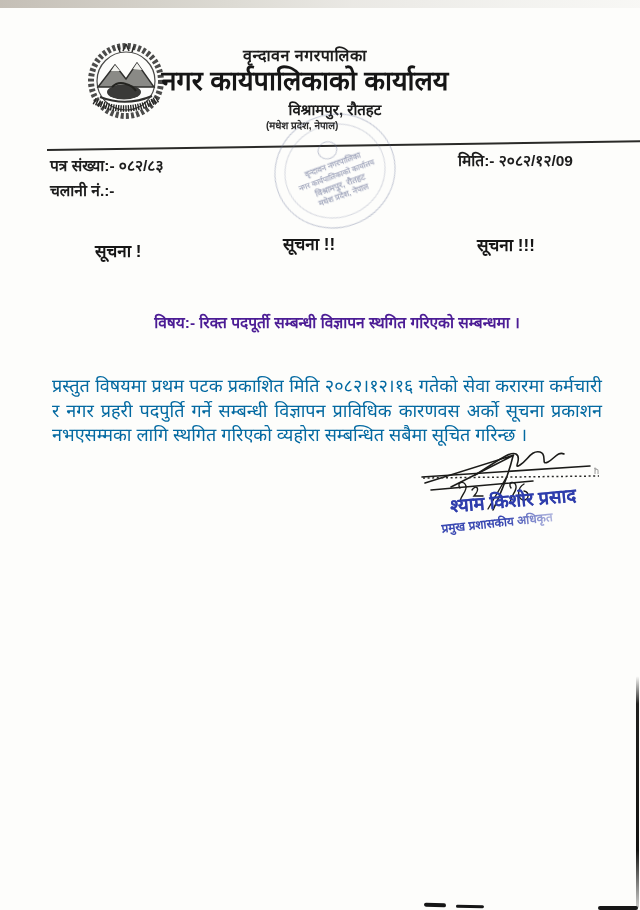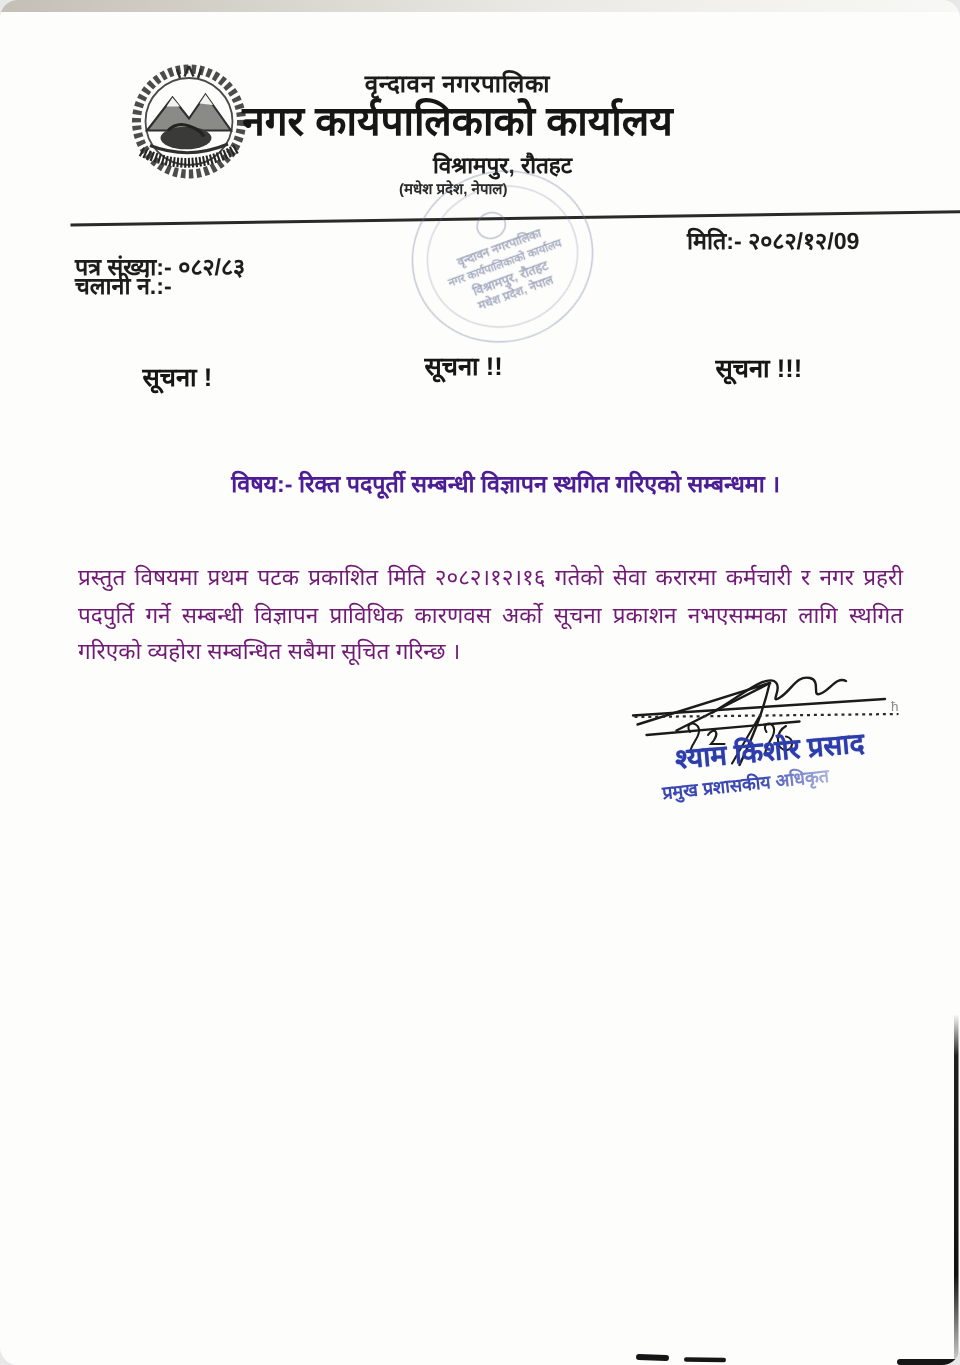--- a/index.html
+++ b/index.html
@@ -4,21 +4,20 @@
 <style>
   html,body{margin:0;padding:0;background:#e8e8e8;}
   .page{
     position:relative;
     width:640px;height:910px;
     margin:0 auto;
     background:#fdfdfb;
     overflow:hidden;
     font-family:"Liberation Sans","DejaVu Sans",sans-serif;
     color:#222;
-    border-radius:12px;
   }
   .abs{position:absolute;}
   
   .top-edge{
     left:0;top:0;width:640px;height:8px;
     background:linear-gradient(to right,
       rgba(150,140,125,.55), rgba(170,165,150,.4) 35%,
       rgba(190,185,175,.3) 55%, rgba(200,198,190,.2) 80%, rgba(210,208,200,.12));
   }
   .right-edge-line{
@@ -65,35 +64,35 @@
   .sl1{font-size:8px;}
   .sl2{font-size:7.5px;}
   .sl3{font-size:8.5px;}
   .sl4{font-size:8px;}
   
   .rule{
     left:47px;top:149px;width:594px;height:1.8px;background:#2a2a28;
     transform:rotate(-0.85deg);transform-origin:left center;z-index:2;
   }
   
-  .letter-no{left:50px;top:154px;font-size:15.5px;font-weight:bold;color:#1d1d1d;margin-top:12px;}
+  .letter-no{left:50px;top:154px;font-size:15.5px;font-weight:bold;color:#1d1d1d;}
   .dispatch-no{left:50px;top:179px;font-size:15.5px;font-weight:bold;color:#1d1d1d;}
   .date-line{left:458px;top:149px;font-size:15.5px;font-weight:bold;color:#1d1d1d;}
   
   .notice{font-size:17px;font-weight:bold;color:#161616;text-align:right;}
   .n1{left:95px;top:239px;}
   .n2{left:283px;top:232px;}
   .n3{left:477px;top:233px;}
   
   .subject{left:130px;top:311px;width:390px;text-align:right;
     font-size:15.5px;font-weight:bold;color:#4c1d95;}
   
   .body-text{
     left:52px;top:374px;width:550px;
-    font-size:15px;line-height:24.5px;color:#701a75;
+    font-size:18px;line-height:24.5px;color:#0369a1;
     text-align:justify;font-weight:500;
     margin:0;
   }
   
   .sig-wrap{left:413px;top:443px;width:200px;height:110px;}
   .sig-svg{position:absolute;left:0;top:0;}
   .sig-name{
     position:absolute;left:0px;top:44px;width:200px;text-align:center;
     font-size:18.5px;font-weight:bold;color:#2e3dac;
     transform:rotate(-5deg);

